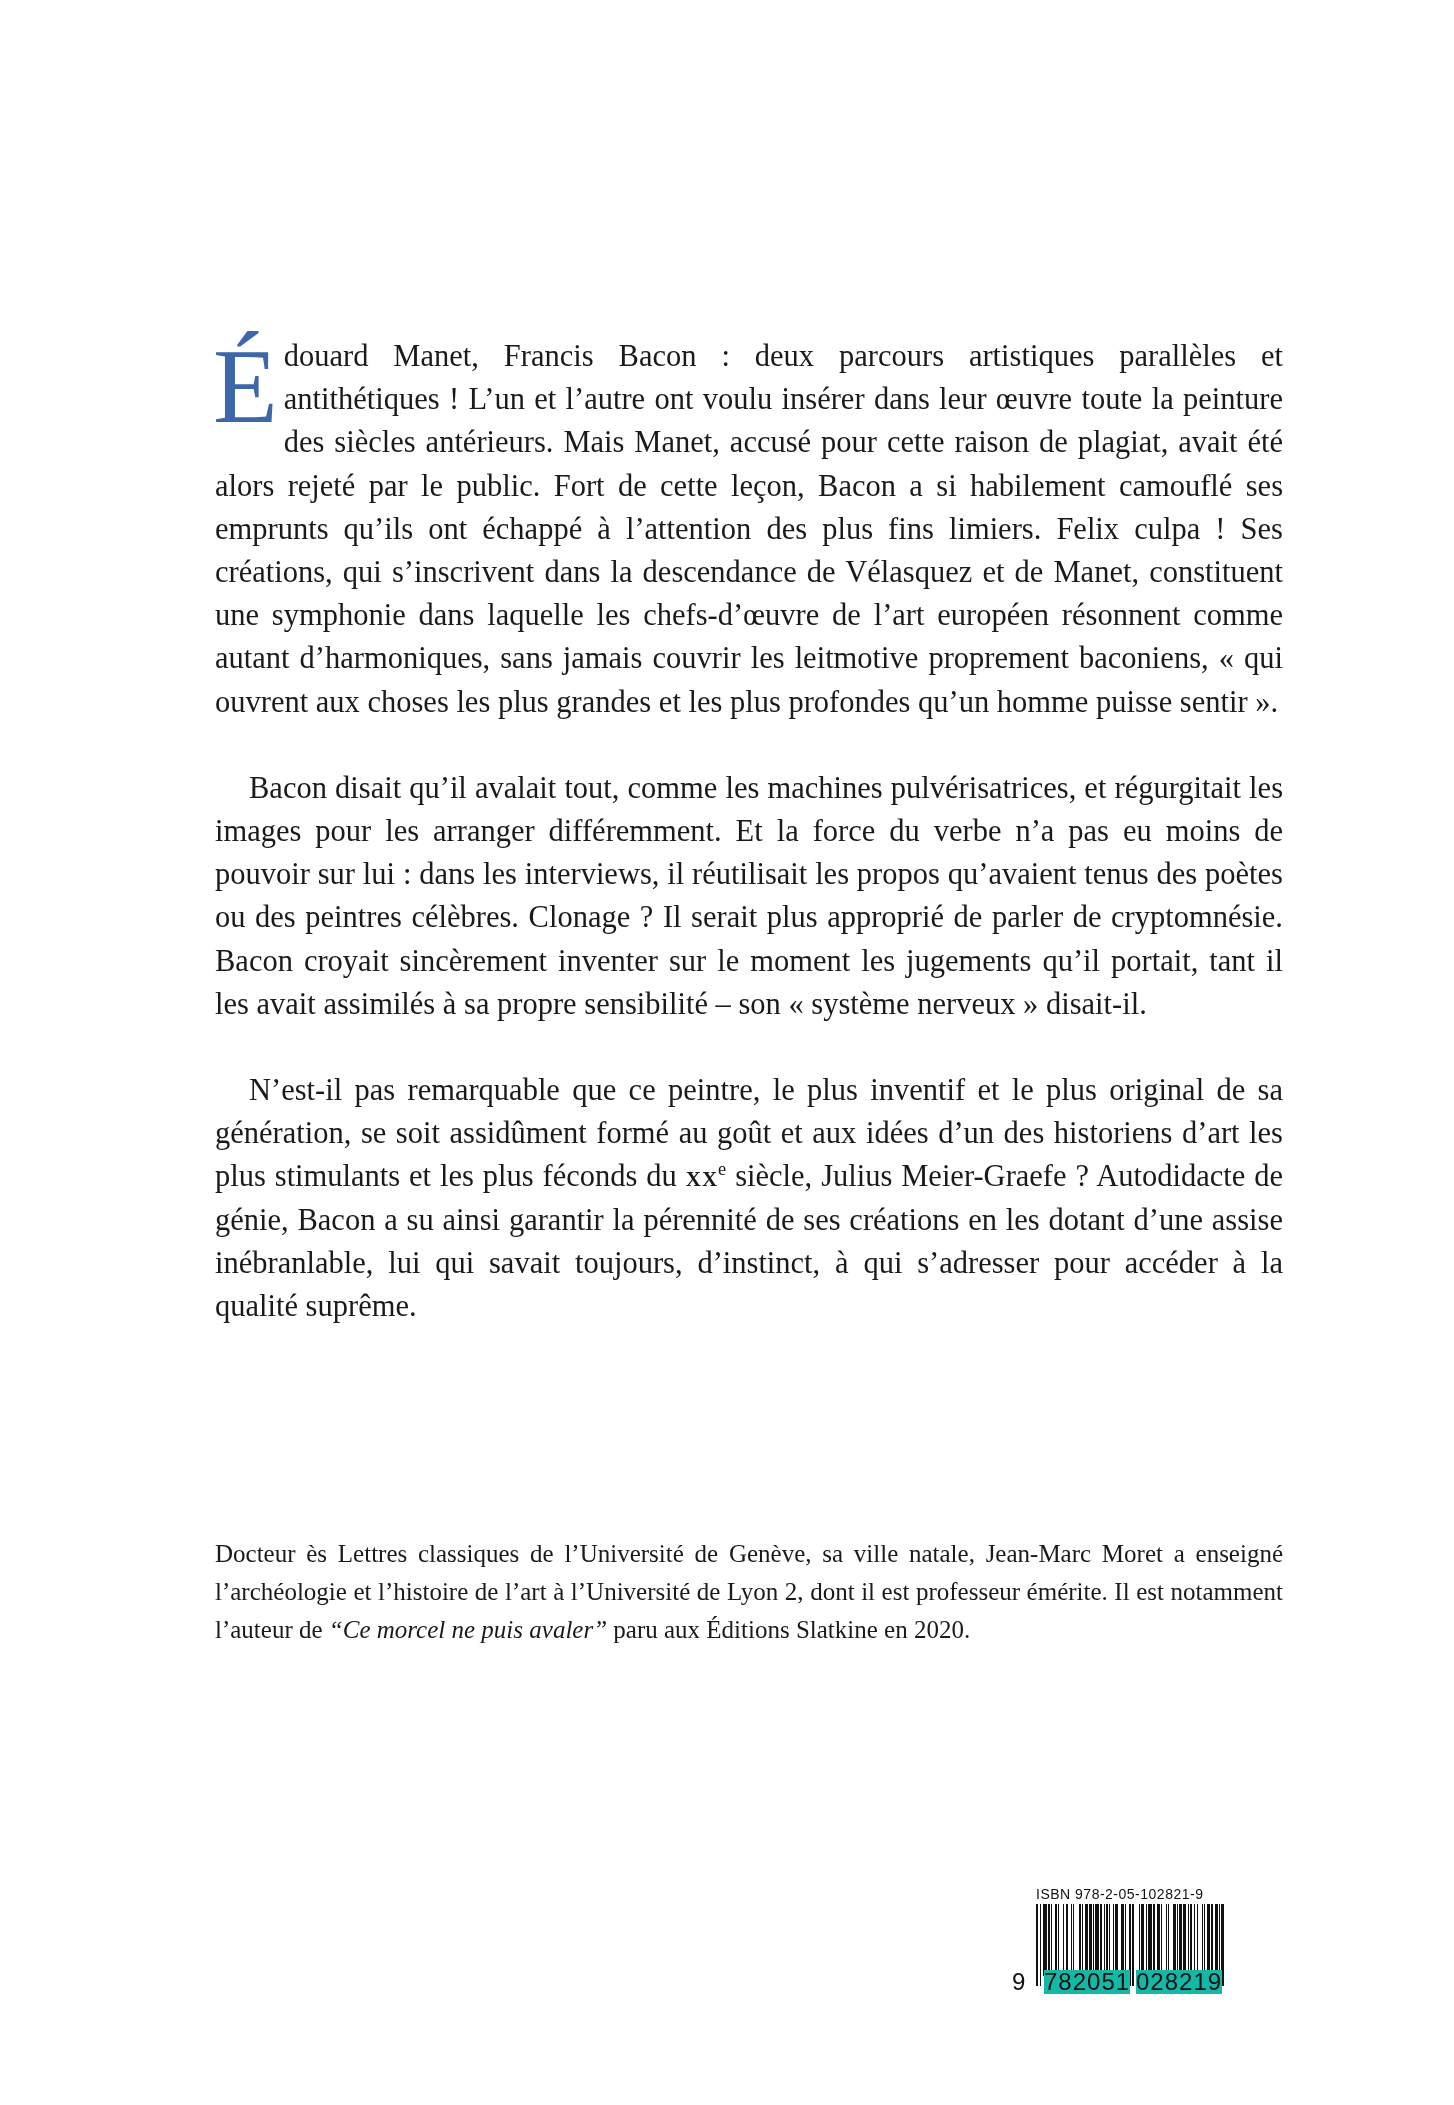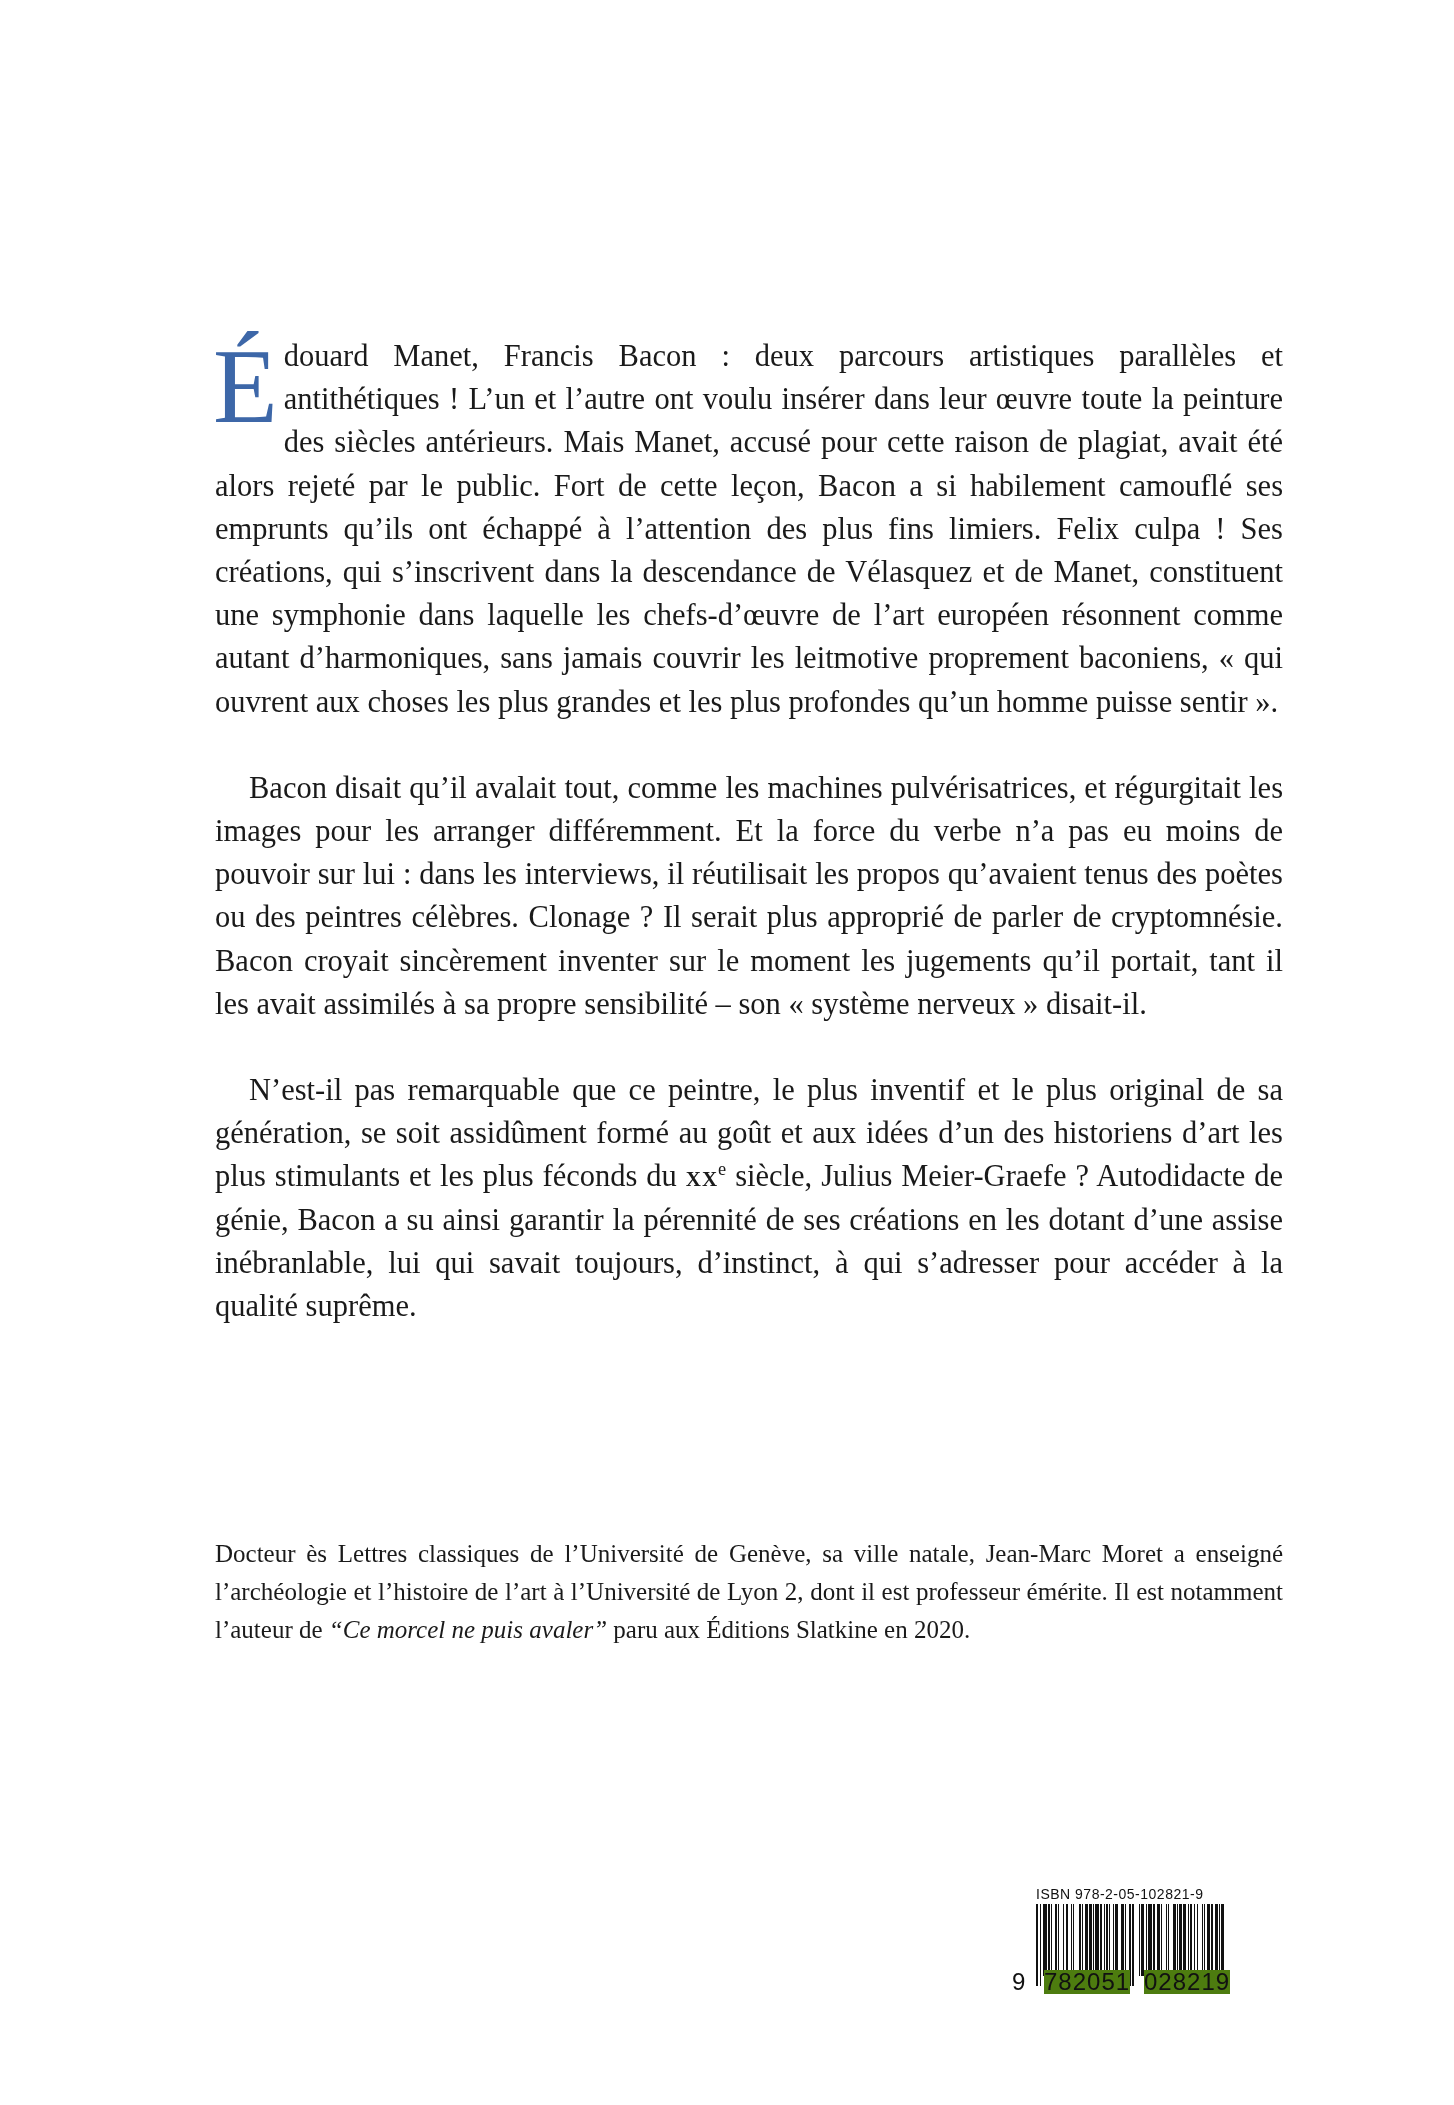--- a/index.html
+++ b/index.html
@@ -18,24 +18,24 @@
          font-size: 25px; line-height: 38px; text-align: justify; margin: 0; }
   .bio em { font-style: italic; }
   .barcode-wrap { position: absolute; left: 1032px; top: 1886px; width: 200px; height: 110px; }
   .isbn-label { position: absolute; left: 4px; top: 0; font-family: "Liberation Sans", sans-serif;
                 font-size: 14px; letter-spacing: 0.5px; color: #111; white-space: nowrap; }
   .bars { position: absolute; left: 4px; top: 18px; width: 190px; height: 82px; display: flex; align-items: flex-start; }
   .bar { background: #111; height: 72px; }
   .bar.guard { height: 82px; }
   .gap { height: 72px; }
   .digits { position: absolute; top: 84px; font-family: "Liberation Sans", sans-serif;
-            font-size: 24px; color: #111; background: #4d7c0f; line-height: 24px; letter-spacing: 1px; }
+            font-size: 24px; color: #111; background: #14b8a6; line-height: 24px; letter-spacing: 1px; }
   .digit-first { left: -20px; background: transparent; }
   .digits-left { left: 12px; }
-  .digits-right { left: 104px; margin-left: 8px; }
+  .digits-right { left: 104px; }
 </style>
 </head>
 <body>
 
 <div class="page">
 
   <div class="body-text">
     <p class="para"><span class="dropcap">É</span><span>douard Manet, Francis Bacon : deux parcours artistiques parallèles et antithétiques ! L’un et l’autre ont voulu insérer dans leur œuvre toute la peinture des siècles antérieurs. Mais Manet, accusé pour cette raison de plagiat, avait été alors rejeté par le public. Fort de cette leçon, Bacon a si habilement camouflé ses emprunts qu’ils ont échappé à l’attention des plus fins limiers. Felix culpa ! Ses créations, qui s’inscrivent dans la descendance de Vélasquez et de Manet, constituent une symphonie dans laquelle les chefs-d’œuvre de l’art européen résonnent comme autant d’harmoniques, sans jamais couvrir les leitmotive proprement baconiens, « qui ouvrent aux choses les plus grandes et les plus profondes qu’un homme puisse sentir ».</span></p>
 
     <p class="para indent">Bacon disait qu’il avalait tout, comme les machines pulvérisatrices, et régurgitait les images pour les arranger différemment. Et la force du verbe n’a pas eu moins de pouvoir sur lui : dans les interviews, il réutilisait les propos qu’avaient tenus des poètes ou des peintres célèbres. Clonage ? Il serait plus approprié de parler de cryptomnésie. Bacon croyait sincèrement inventer sur le moment les jugements qu’il portait, tant il les avait assimilés à sa propre sensibilité – son « système nerveux » disait-il.</p>

